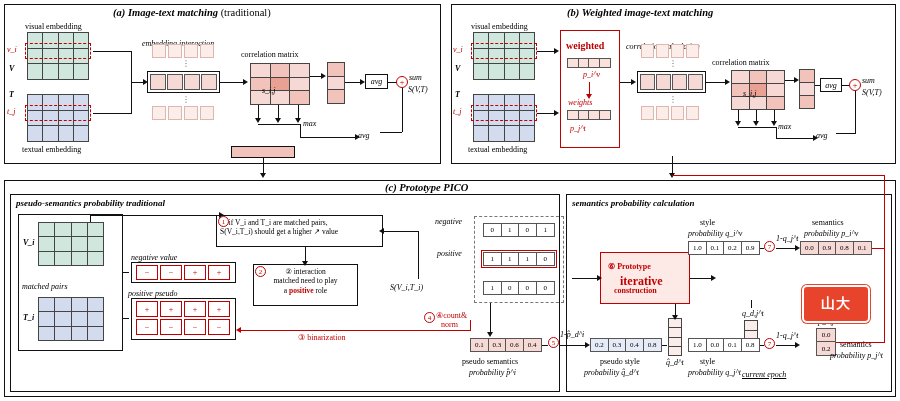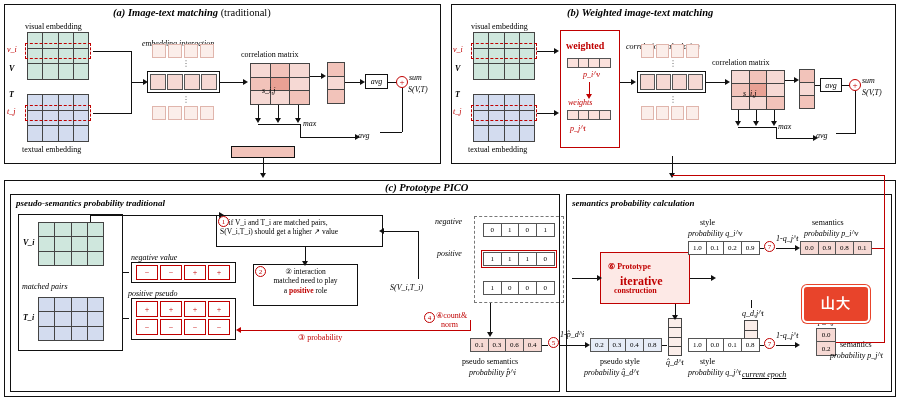--- a/index.html
+++ b/index.html
@@ -511,21 +511,21 @@
 </div>
 <div class="numcirc" style="left:218px; top:216px;">1</div>
 
 <div class="stepbox" style="left:253px; top:264px; width:105px; height:42px; text-align:center;">
   <div>② interaction</div>
   <div>matched need to play</div>
   <div>a <span class="redbd">positive</span> role</div>
 </div>
 <div class="numcirc" style="left:255px; top:266px;">2</div>
 
-<div class="lbl red" style="left:298px; top:333px; font-size:8px;">③ probability</div>
+<div class="lbl red" style="left:298px; top:333px; font-size:8px;">③ binarization</div>
 <div class="arrow red" style="left:240px; top:330px; width:230px; height:1px;"></div>
 <div class="tri l rd" style="left:236px; top:327px;"></div>
 <div class="arrow red" style="left:470px; top:320px; width:1px; height:11px;"></div>
 
 <div class="lbl it" style="left:390px; top:283px;">S(V_i,T_i)</div>
 <div class="arrow" style="left:383px; top:231px; width:35px; height:1px;"></div>
 <div class="tri l" style="left:379px; top:228px;"></div>
 <div class="arrow" style="left:418px; top:231px; width:1px; height:48px;"></div>
 <div class="arrow" style="left:124px; top:215px; width:1px; height:0;"></div>
 <div class="arrow" style="left:90px; top:215px; width:130px; height:1px;"></div>

